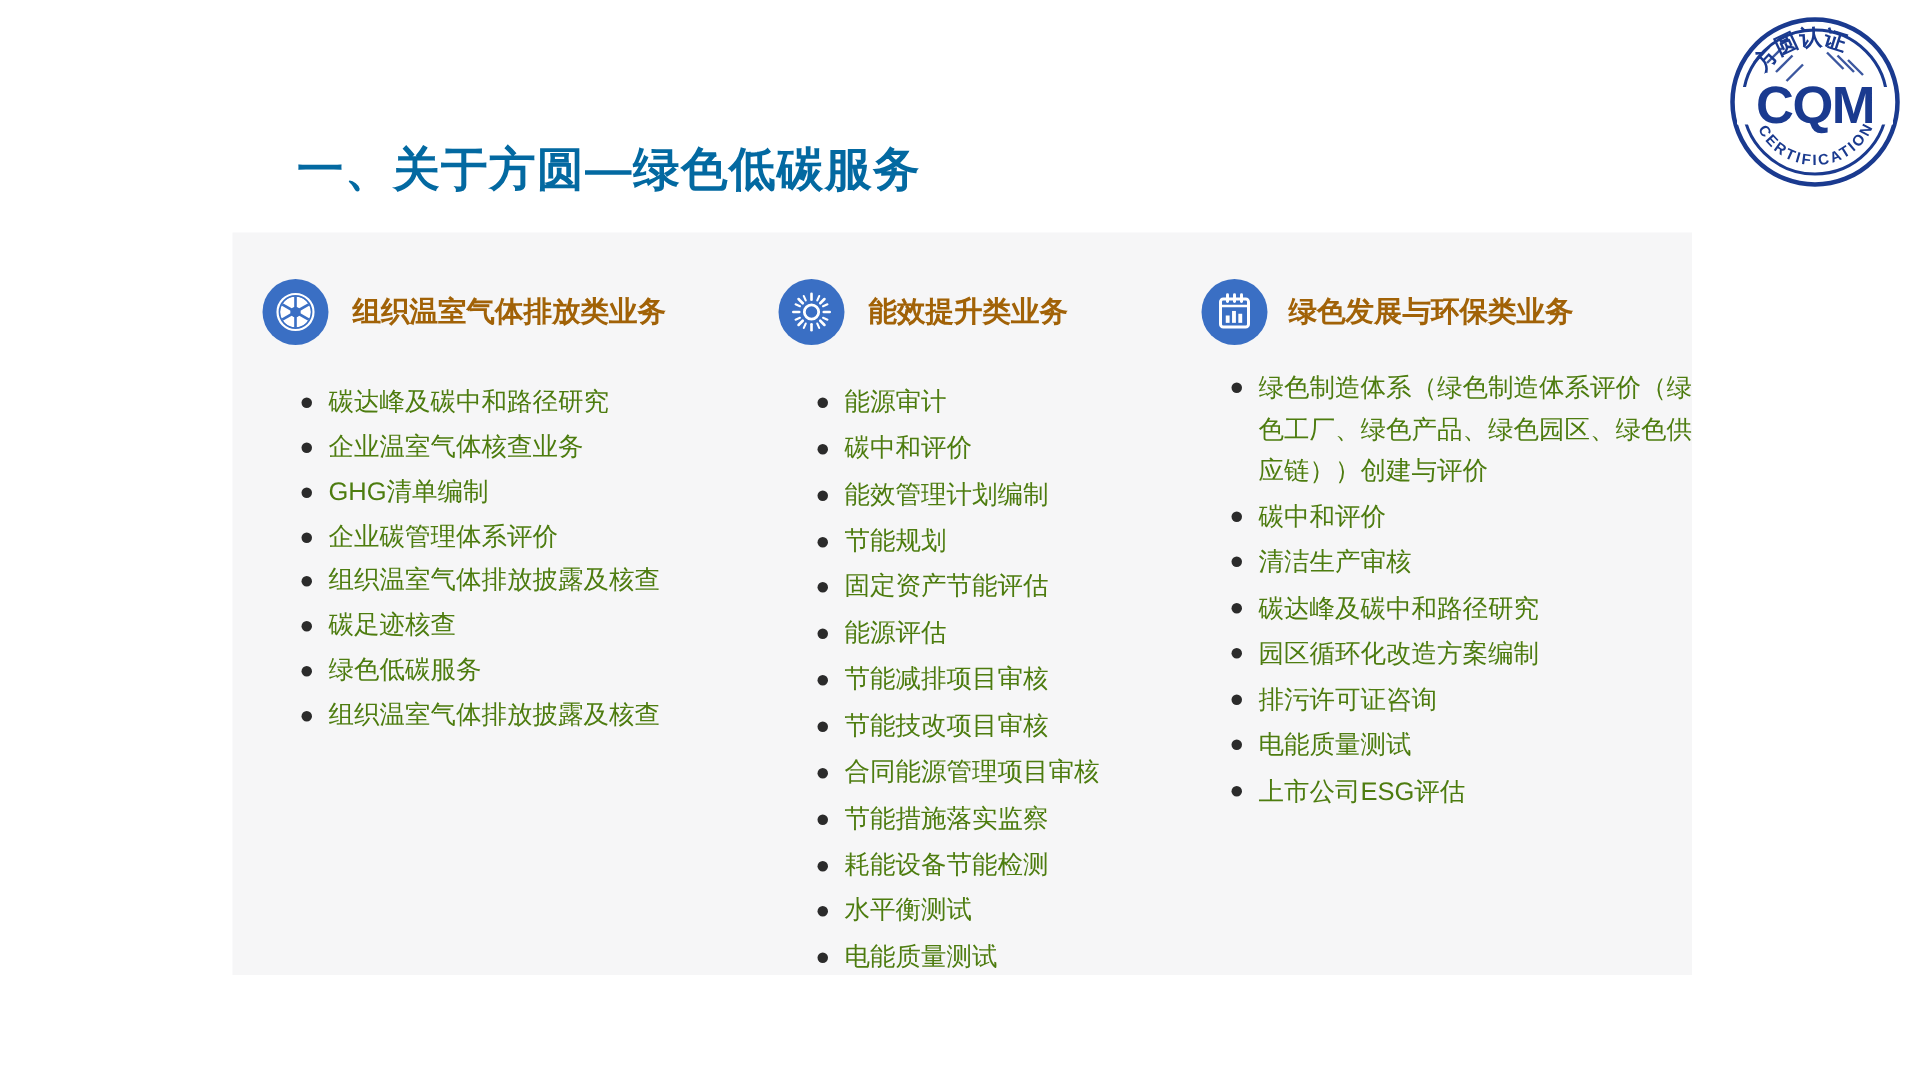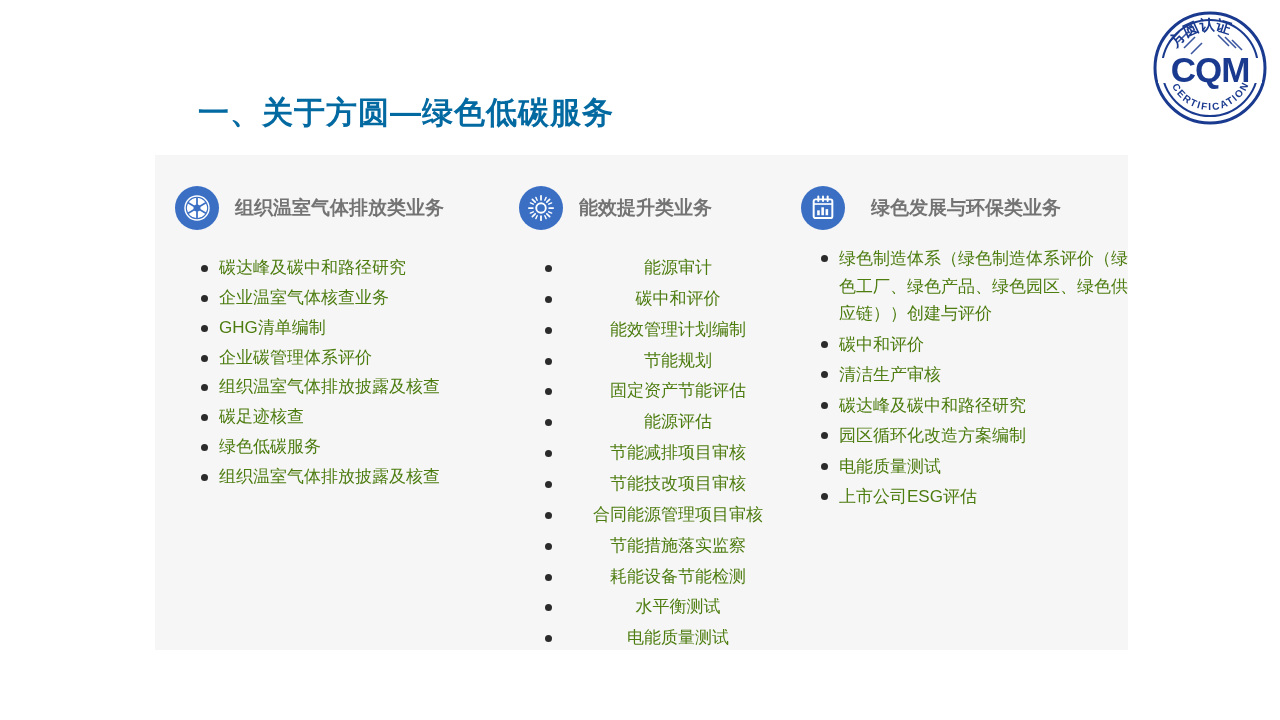--- a/index.html
+++ b/index.html
@@ -80,24 +80,24 @@
     flex: 0 0 44px;
     display: flex;
     align-items: center;
     justify-content: center;
   }
   .col-icon svg { display: block; }
   .col-head-label {
     margin-left: 16px;
     font-size: 19px;
     font-weight: bold;
-    color: #737373;
+    color: #a16207;
     white-space: nowrap;
   }
-  .col-3 .col-head-label { margin-left: 26px; }
+  .col-3 .col-head-label { margin-left: 14px; }
 
   
   .col-list {
     list-style: none;
     margin: 0;
     padding: 0;
   }
   .col-1 .col-list { margin-top: 22px; padding-left: 26px; }
   .col-2 .col-list { margin-top: 22px; padding-left: 26px; }
   .col-3 .col-list { margin-top: 12px; padding-left: 20px; }
@@ -115,21 +115,21 @@
     content: "";
     position: absolute;
     left: 0;
     top: 10px;
     width: 7px;
     height: 7px;
     border-radius: 50%;
     background: #2b2b2b;
   }
   .col-1 .col-list li { margin-bottom: 3px; }
-  .col-2 .col-list li { margin-bottom: 4px; text-align: center; }
+  .col-2 .col-list li { margin-bottom: 4px; }
   .col-3 .col-list li { margin-bottom: 3px; }
 </style>
 </head>
 <body>
 
 <div class="logo-wrap">
   <svg viewBox="0 0 124 124" xmlns="http://www.w3.org/2000/svg">
     <defs>
       <path id="arcTop" d="M 22 64 A 40 40 0 0 1 102 64" fill="none"></path>
       <path id="arcBot" d="M 20 62 A 42 42 0 0 0 104 62" fill="none"></path>
@@ -264,19 +264,20 @@
           </svg>
         </span>
         <span class="col-head-label">绿色发展与环保类业务</span>
       </div>
       <ul class="col-list">
         <li>绿色制造体系（绿色制造体系评价（绿色工厂、绿色产品、绿色园区、绿色供应链））创建与评价</li>
         <li>碳中和评价</li>
         <li>清洁生产审核</li>
         <li>碳达峰及碳中和路径研究</li>
         <li>园区循环化改造方案编制</li>
+        <li>排污许可证咨询</li>
         <li>电能质量测试</li>
         <li>上市公司ESG评估</li>
       </ul>
     </div>
 
   </div>
 </div>
 
 </body></html>

